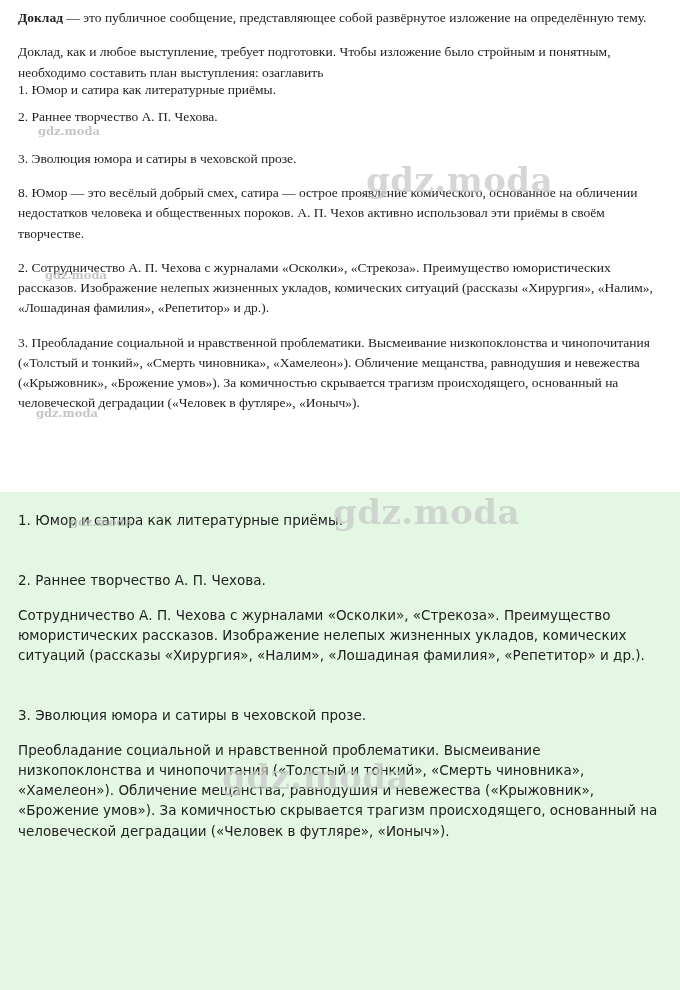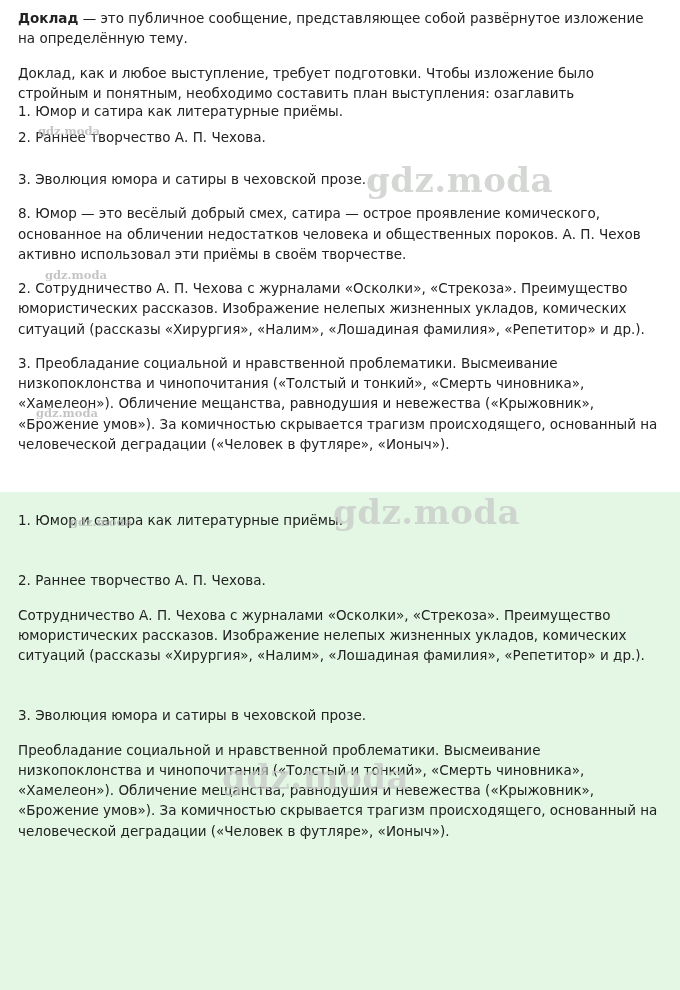--- a/index.html
+++ b/index.html
@@ -22,20 +22,21 @@
     width: 680px;
     height: 990px;
     box-sizing: border-box;
   }
   .top-section {
     position: relative;
     padding: 8px 18px 0 18px;
     box-sizing: border-box;
     height: 543px;
     overflow: hidden;
+    font-family: Liberation Serif, serif;
   }
   .green-section {
     position: absolute;
     top: 492px;
     left: 0;
     width: 680px;
     height: 498px;
     background: #e3f7e4;
     padding: 18px 18px 0 18px;
     box-sizing: border-box;

